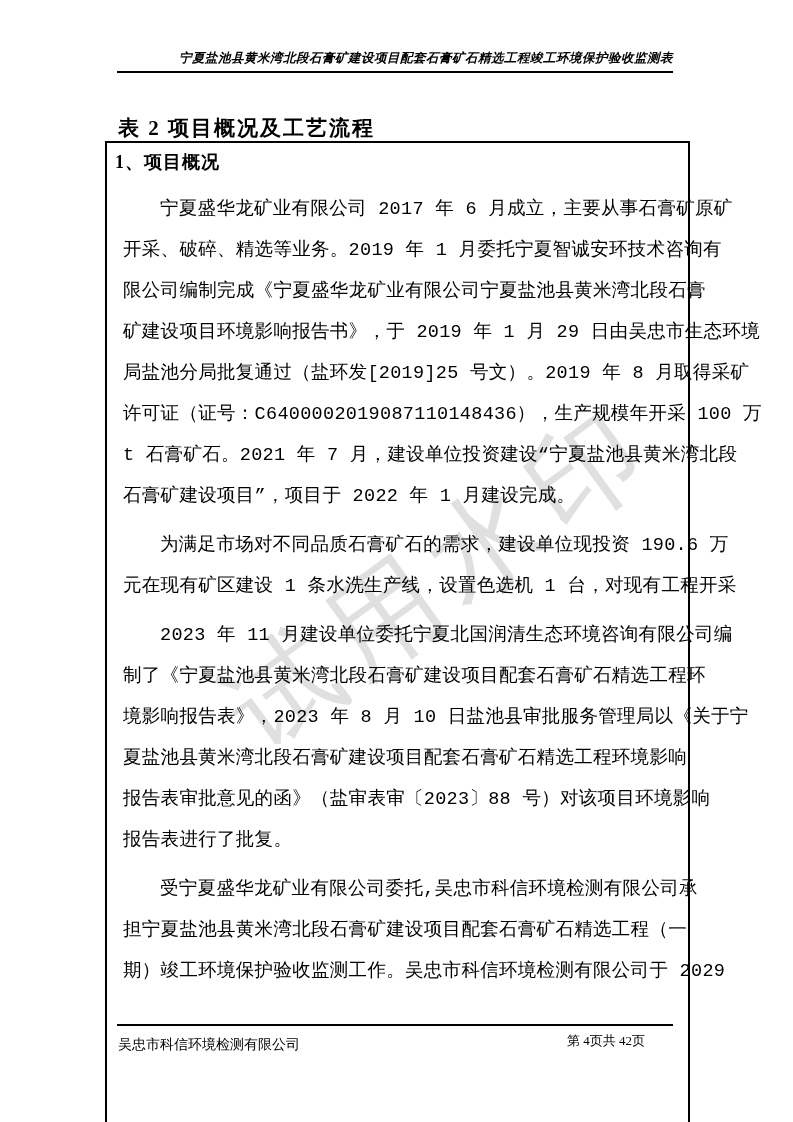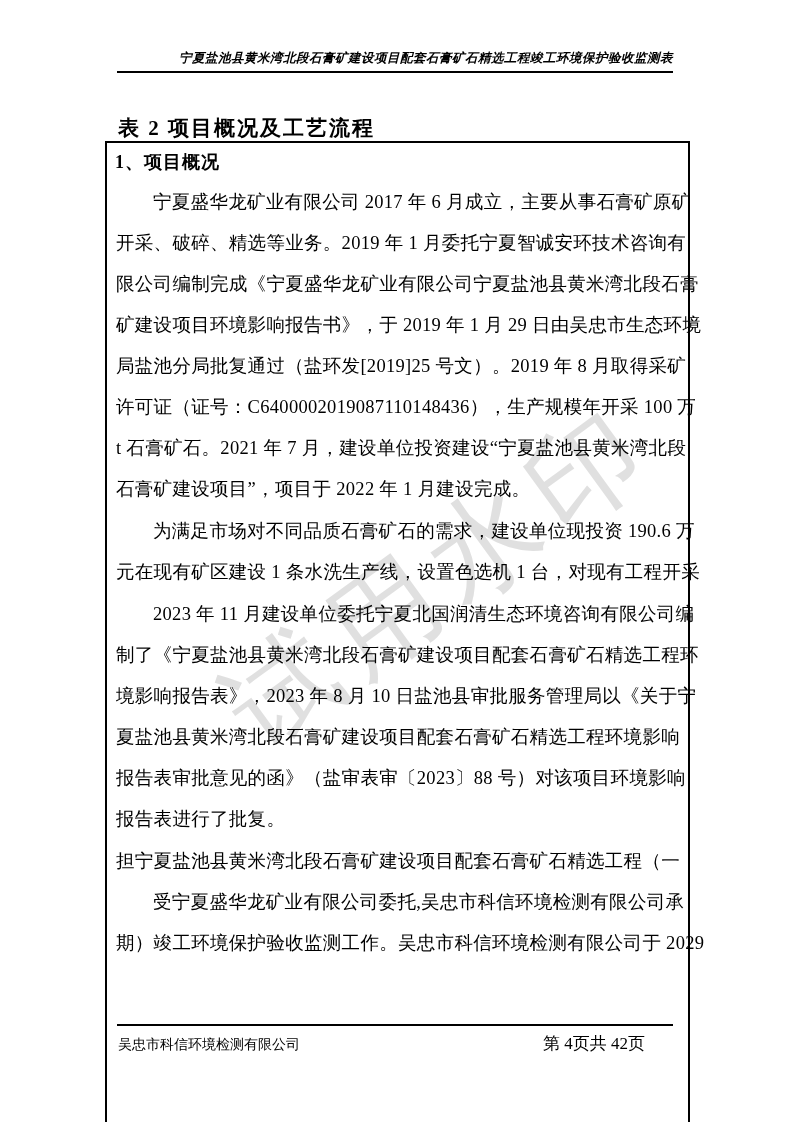--- a/index.html
+++ b/index.html
@@ -30,35 +30,35 @@
   }
   .content-box{
     position:absolute;left:105px;top:141px;width:585px;height:991px;
     border:2px solid #000;box-sizing:border-box;
     padding:4px 8px 0 8px;background:transparent;z-index:1;
   }
   .section-heading{
     font-size:18px;font-weight:bold;line-height:30px;height:34px;
     letter-spacing:1px;
   }
-  .para{margin:1px;}
+  .para{margin:8px;font-family:Liberation Mono, monospace;}
   .line{
     font-size:18.5px;line-height:41px;height:41px;
     letter-spacing:0.3px;white-space:nowrap;
   }
   .line.first{text-indent:2em;}
   .footer-rule{
     position:absolute;left:117px;top:1024px;width:556px;height:0;
     border-top:2px solid #000;
   }
   .footer-company{
     position:absolute;left:118px;top:1030px;font-size:14px;white-space:nowrap;margin-top:6px;
   }
   .footer-page{
-    position:absolute;right:148px;top:1032px;font-size:17px;white-space:nowrap;
+    position:absolute;right:148px;top:1032px;font-size:13px;white-space:nowrap;
   }
 </style>
 </head>
 <body>
 
 <div class="watermark">试用水印</div>
 
 <div class="page-header">宁夏盐池县黄米湾北段石膏矿建设项目配套石膏矿石精选工程竣工环境保护验收监测表</div>
 <div class="header-rule"></div>
 
@@ -83,22 +83,22 @@
       </div>
       <div class="para">
         <div class="line first">2023 年 11 月建设单位委托宁夏北国润清生态环境咨询有限公司编</div>
         <div class="line">制了《宁夏盐池县黄米湾北段石膏矿建设项目配套石膏矿石精选工程环</div>
         <div class="line">境影响报告表》，2023 年 8 月 10 日盐池县审批服务管理局以《关于宁</div>
         <div class="line">夏盐池县黄米湾北段石膏矿建设项目配套石膏矿石精选工程环境影响</div>
         <div class="line">报告表审批意见的函》（盐审表审〔2023〕88 号）对该项目环境影响</div>
         <div class="line">报告表进行了批复。</div>
       </div>
       <div class="para">
+        <div class="line first">受宁夏盛华龙矿业有限公司委托,吴忠市科信环境检测有限公司承</div>
         <div class="line">担宁夏盐池县黄米湾北段石膏矿建设项目配套石膏矿石精选工程（一</div>
-        <div class="line first">受宁夏盛华龙矿业有限公司委托,吴忠市科信环境检测有限公司承</div>
         <div class="line">期）竣工环境保护验收监测工作。吴忠市科信环境检测有限公司于 2029</div>
       </div>
     </div>
 </div>
 
 <div class="footer-rule"></div>
 <div class="footer-company">吴忠市科信环境检测有限公司</div>
 <div class="footer-page">第 4页共 42页</div>
 
 </body></html>

